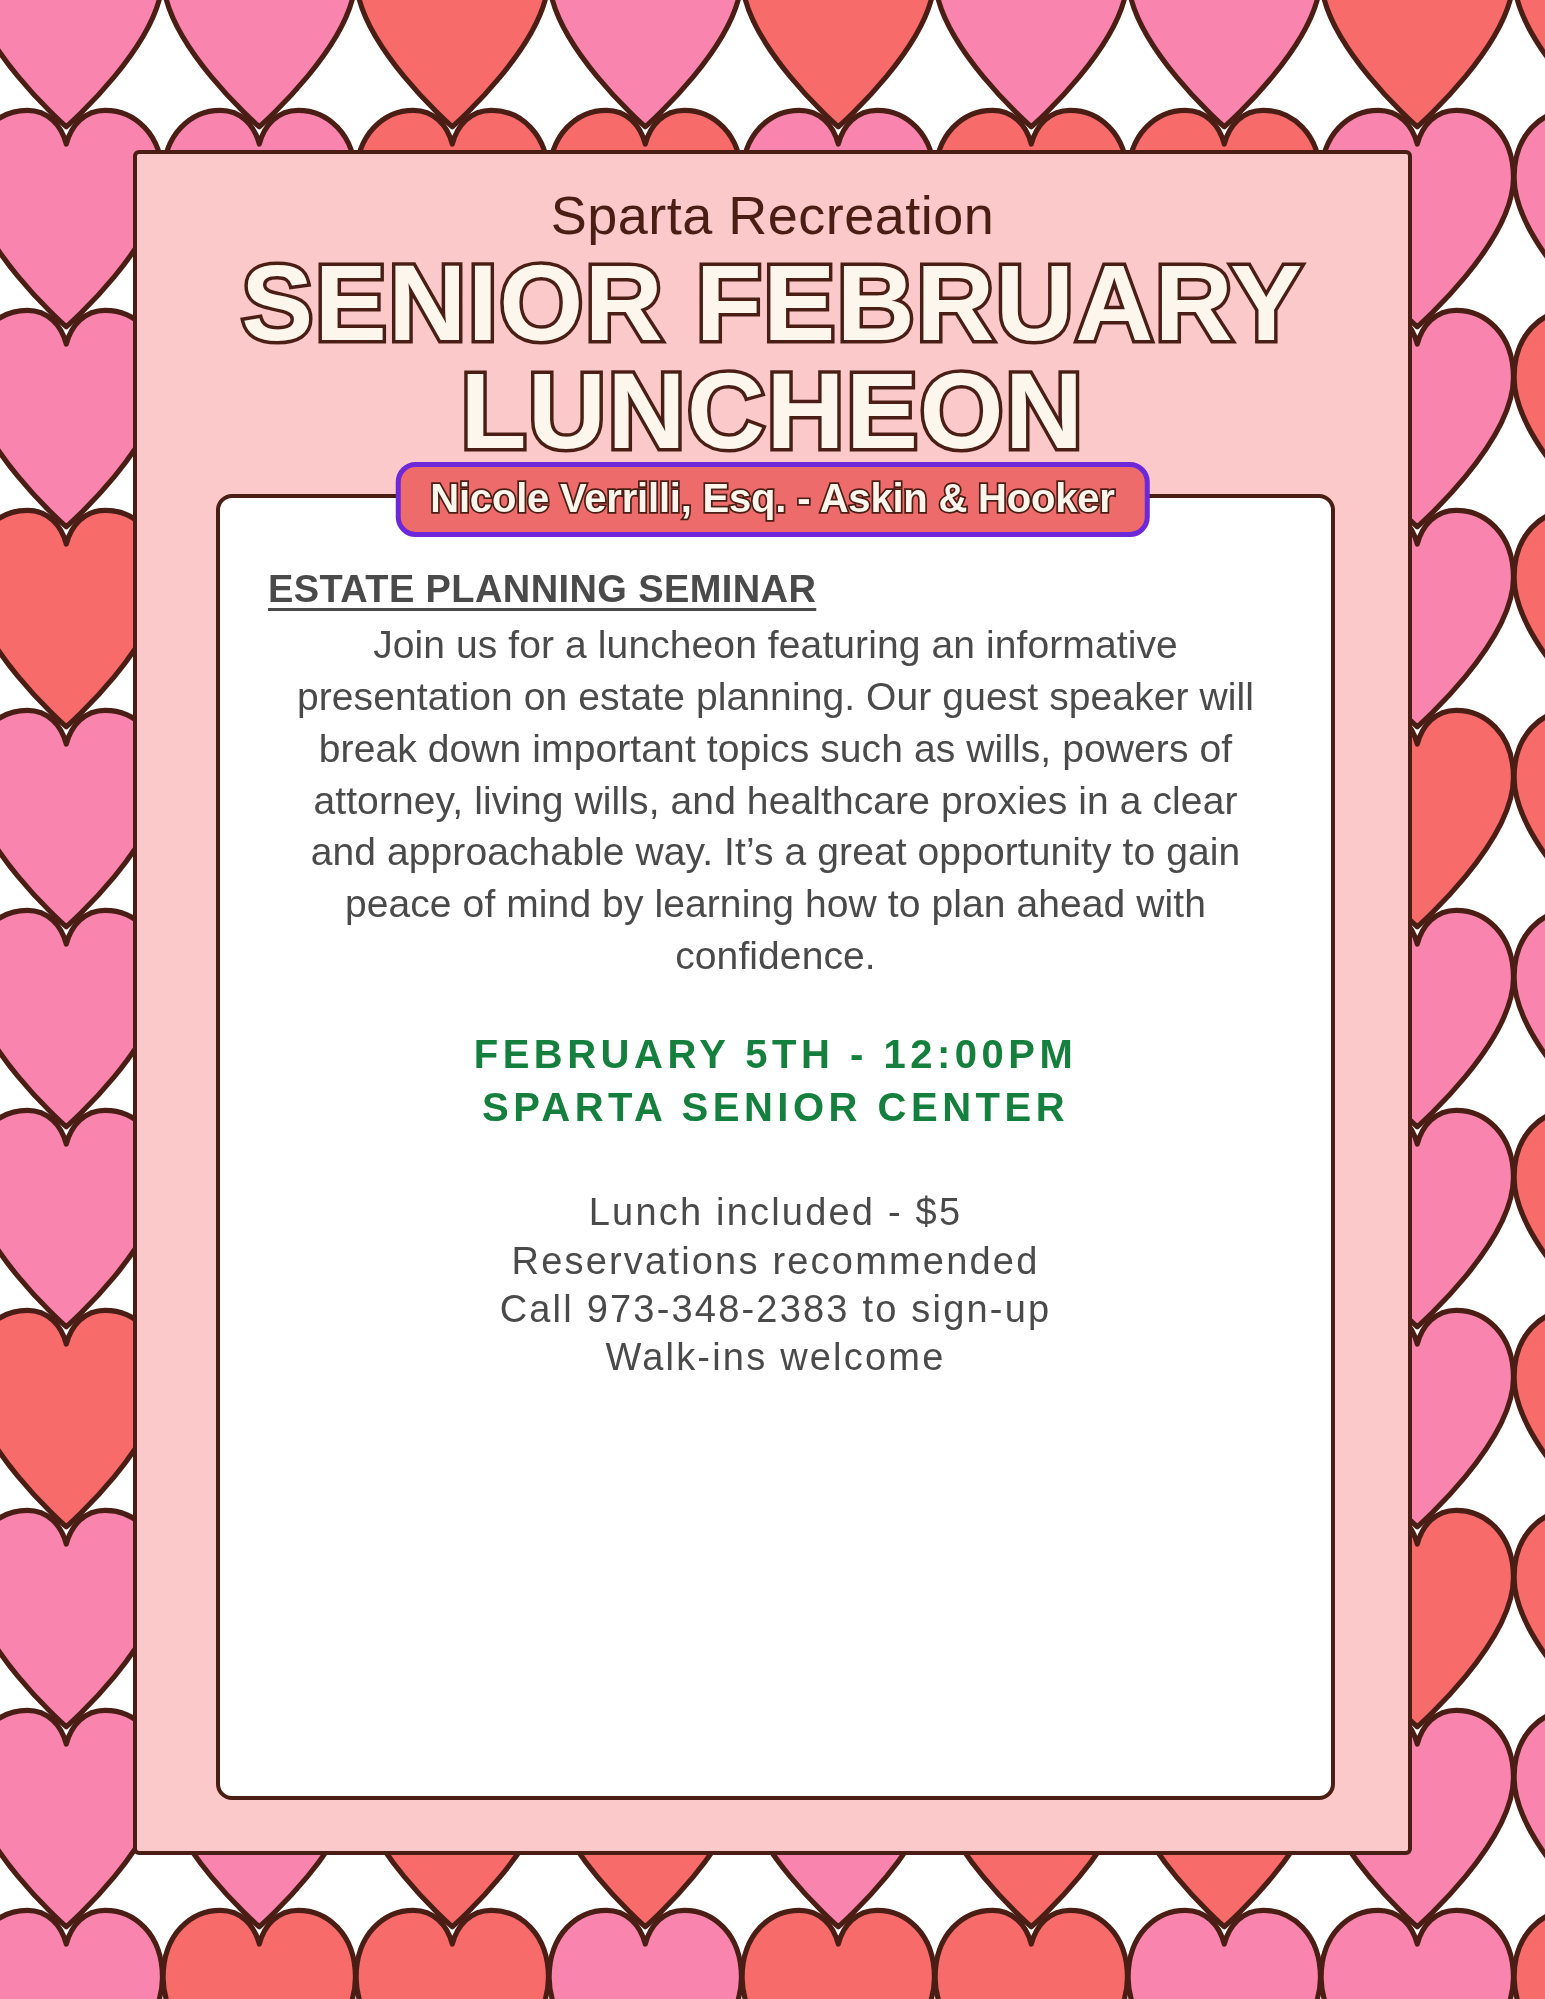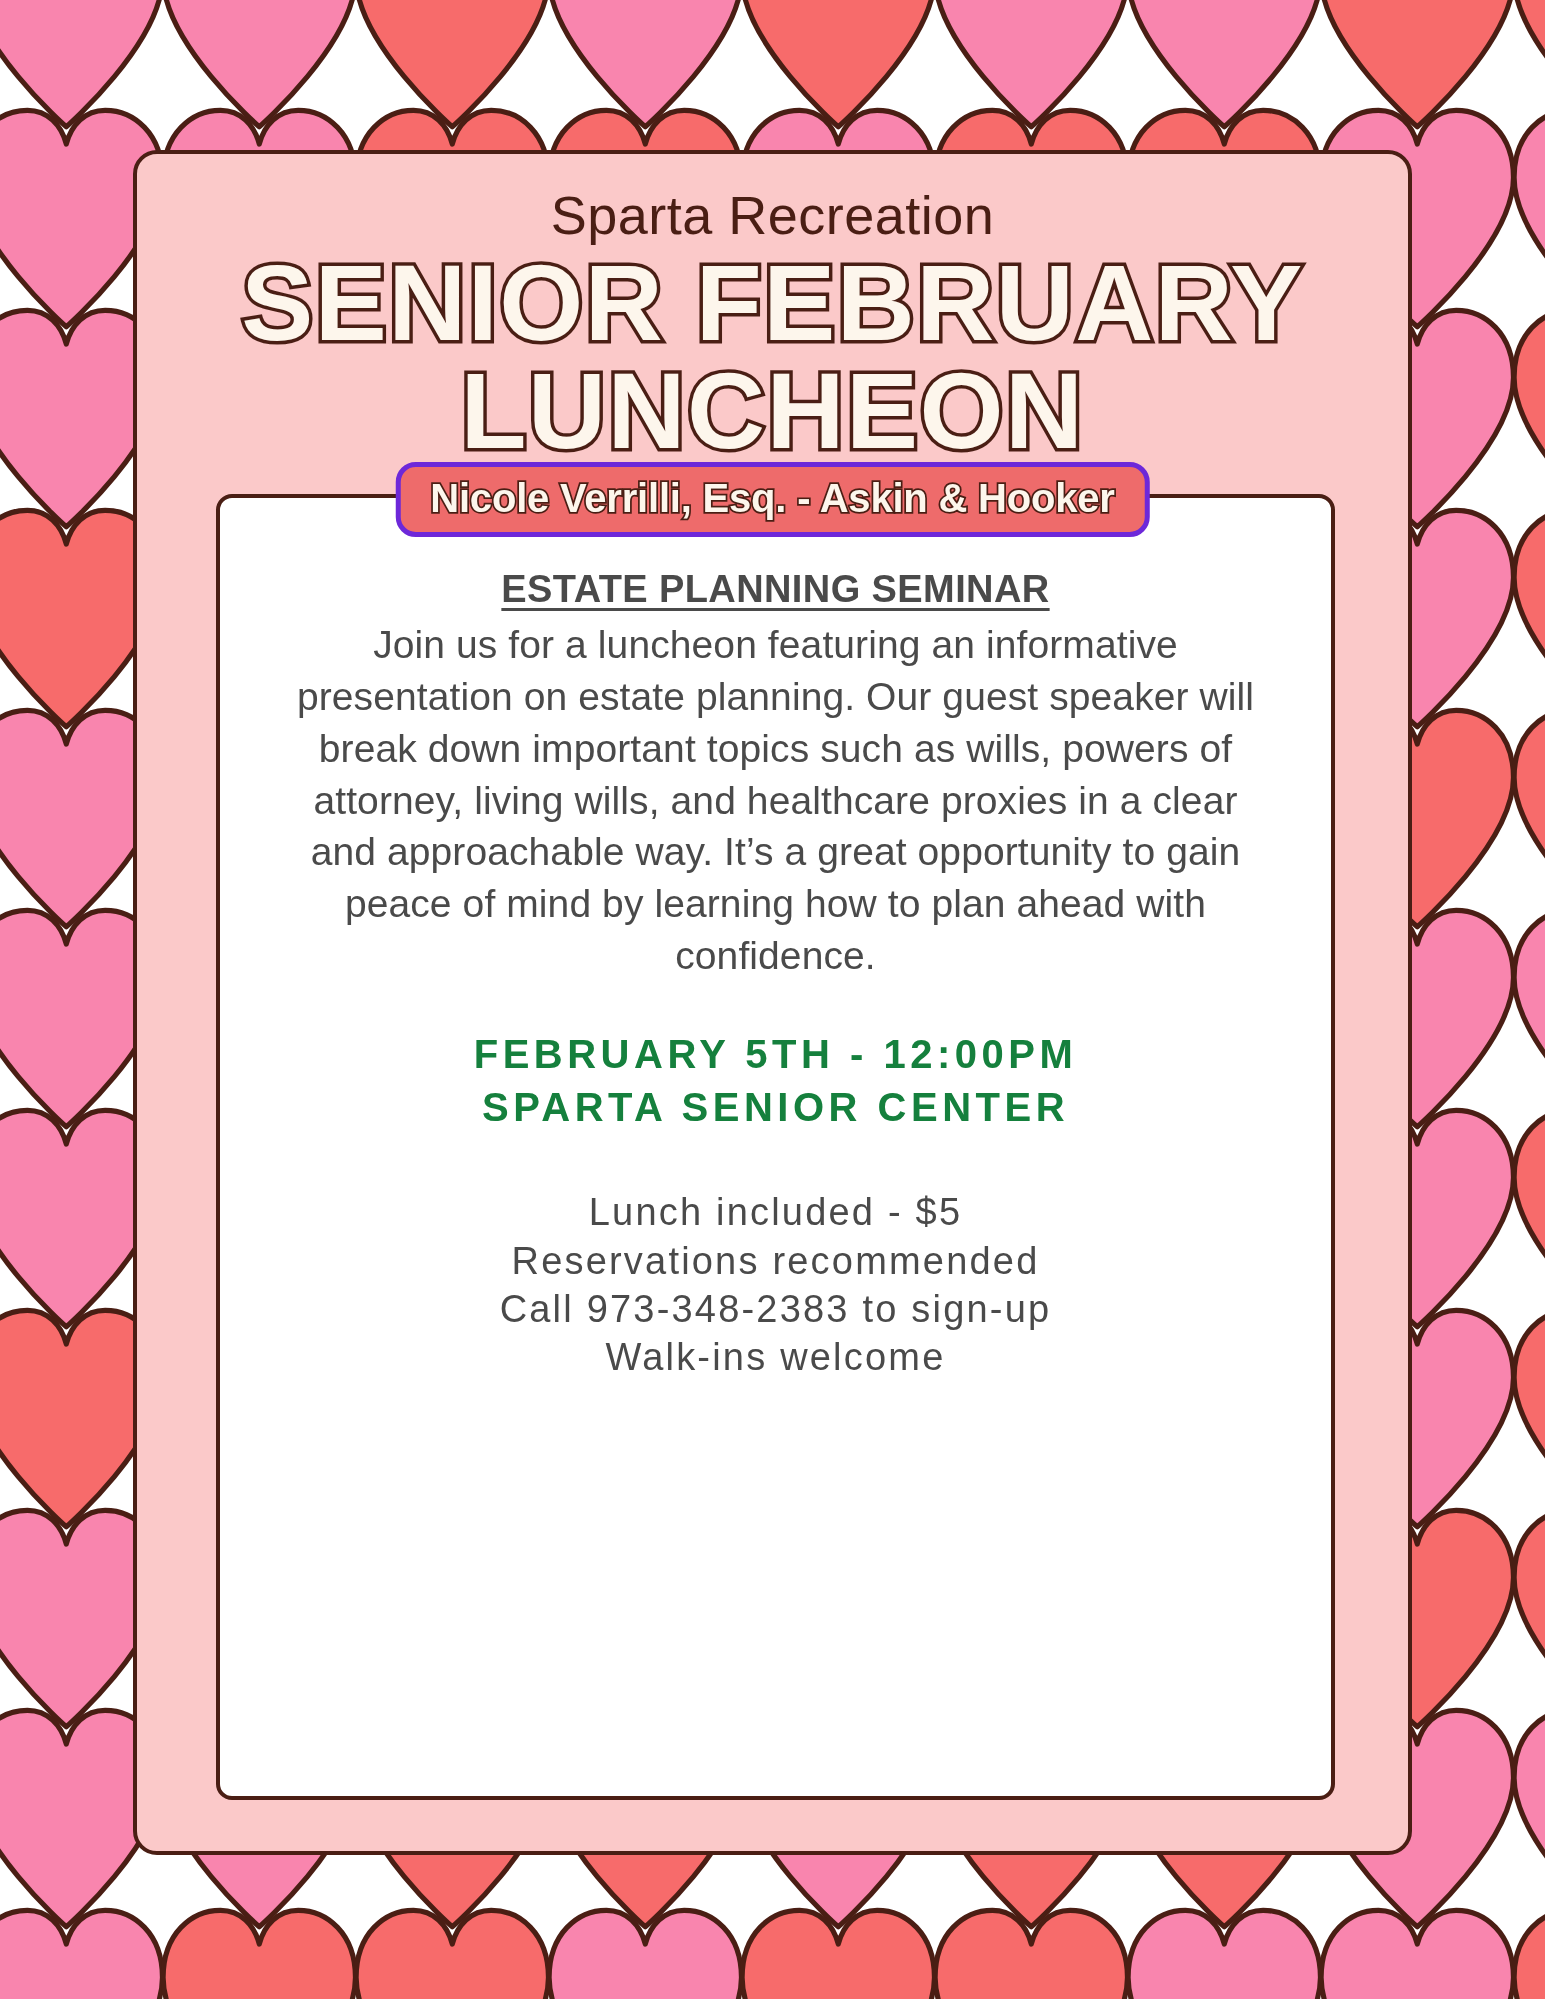--- a/index.html
+++ b/index.html
@@ -27,21 +27,21 @@
   
   #poster-card {
     position: absolute;
     left: 133px;
     top: 150px;
     width: 1279px;
     height: 1705px;
     box-sizing: border-box;
     background: #FBC9C9;
     border: 4px solid #4A1E14;
-    border-radius: 24px;
+    border-radius: 6px;
     z-index: 2;
   }
 
   
   #org-name {
     position: absolute;
     left: 0;
     right: 0;
     top: 32px;
     text-align: center;
@@ -104,21 +104,21 @@
     height: 1306px;
     box-sizing: border-box;
     background: #FFFFFF;
     border: 4px solid #4A1E14;
     border-radius: 16px;
     z-index: 3;
     padding: 70px 48px 0 48px;
   }
 
   #seminar-heading {
-    text-align: center;
+    text-align: left;
     font-size: 38px;
     font-weight: 700;
     color: #4A4A4A;
     text-decoration: underline;
     text-underline-offset: 6px;
     text-decoration-thickness: 3px;
     letter-spacing: 0.4px;
     margin: 0 0 6px 0;
     text-transform: uppercase;
   }

